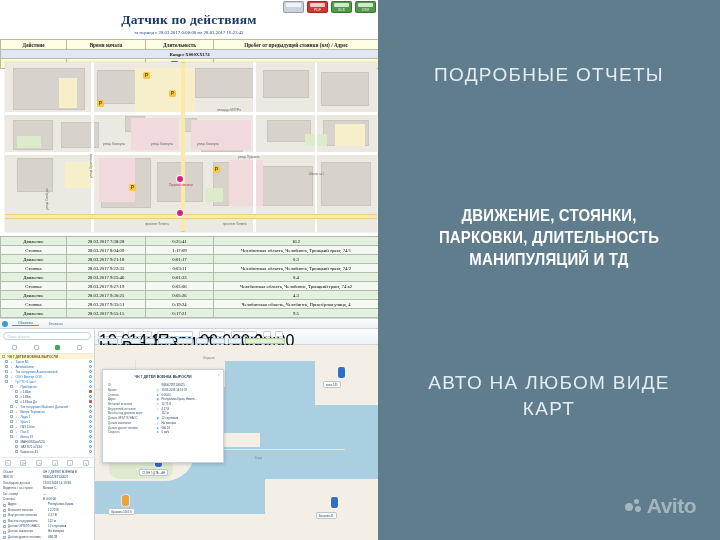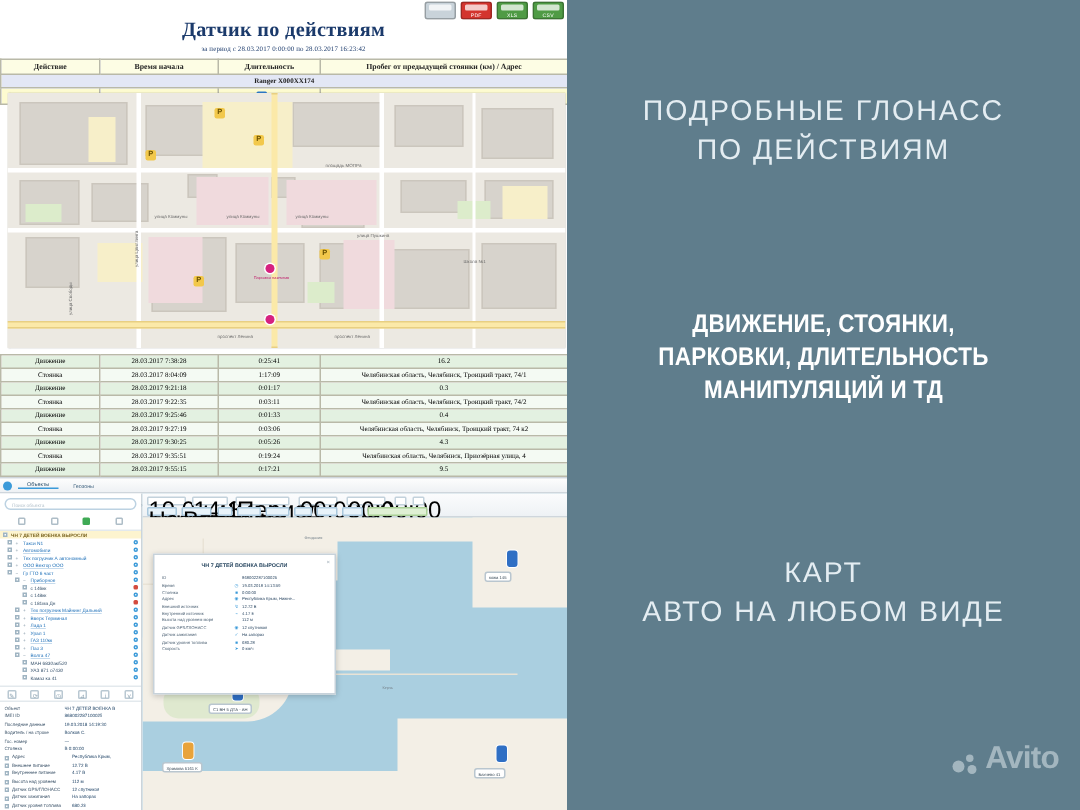--- a/index.html
+++ b/index.html
@@ -108,21 +108,21 @@
 
   
   .right-col { position:absolute; left:378px; top:0; width:342px; height:540px; background:#5f7d8c; }
   .hl-thin { position:absolute; left:0; width:342px; text-align:center; color:#e4edf2;
              font-weight:300; font-size:19px; letter-spacing:1.3px; line-height:26px; }
   .hl-thin.t1 { top:62px; }
   .hl-thin.t2 { top:370px; }
   .hl-bold { position:absolute; left:0; top:205px; width:342px; text-align:center; color:#ffffff;
              font-weight:bold; font-size:17px; line-height:22px; letter-spacing:.2px; transform:scaleX(.88); transform-origin:center; }
 
-  .avito { position:absolute; right:14px; bottom:22px; display:flex; align-items:flex-end; gap:5px; opacity:.55;}
+  .avito { position:absolute; right:24px; bottom:22px; display:flex; align-items:center; gap:5px; opacity:.55;}
   .av-dots { position:relative; width:17px; height:15px;}
   .av-dots i { position:absolute; background:#dbe5ea; border-radius:50%;}
   .av-txt { color:#dbe5ea; font-size:21px; font-weight:bold; letter-spacing:-.5px;}
 </style>
 </head>
 <body>
 
 <div id="root">
 
   <div class="left-col">
@@ -627,33 +627,32 @@
               <span class="pu-ic">➤</span>
               <span class="pu-v">0 км/ч</span>
             </div>
         </div>
       </div>
     </div>
   </div>
 
   <div class="right-col">
     <div class="hl-thin t1">
-      <div>ПОДРОБНЫЕ ГЛОНАСС</div>
-      <div>ПО ДЕЙСТВИЯМ</div>
+      <div>ПОДРОБНЫЕ ОТЧЕТЫ</div>
     </div>
 
     <div class="hl-bold">
       <div>ДВИЖЕНИЕ, СТОЯНКИ,</div>
       <div>ПАРКОВКИ, ДЛИТЕЛЬНОСТЬ</div>
       <div>МАНИПУЛЯЦИЙ  И ТД</div>
     </div>
 
     <div class="hl-thin t2">
+      <div>АВТО НА ЛЮБОМ ВИДЕ</div>
       <div>КАРТ</div>
-      <div>АВТО НА ЛЮБОМ ВИДЕ</div>
     </div>
 
     <div class="avito">
       <span class="av-dots">
         <i style="left:0;top:4px;width:8px;height:8px"></i>
         <i style="left:9px;top:0;width:5px;height:5px"></i>
         <i style="left:10px;top:7px;width:6px;height:6px"></i>
       </span>
       <span class="av-txt">Avito</span>
     </div>

